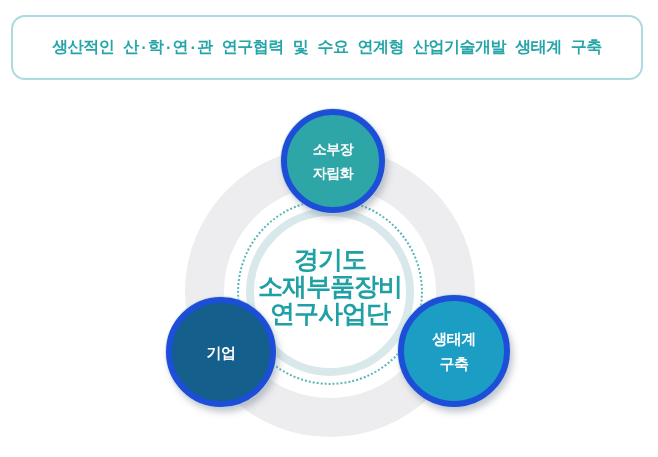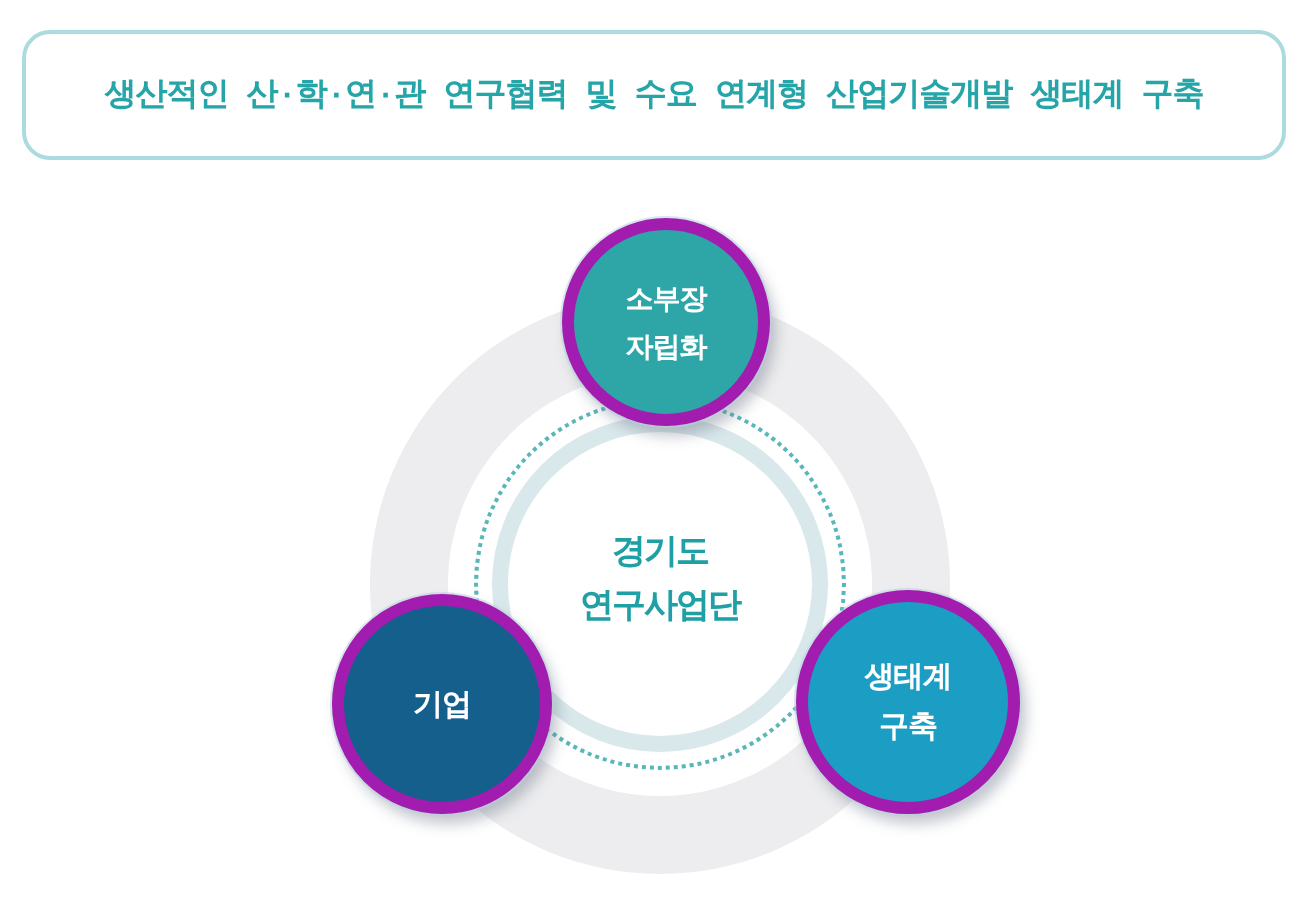--- a/index.html
+++ b/index.html
@@ -31,27 +31,27 @@
     position:absolute; left:237px; top:199px; width:186px; height:186px;
     border-radius:50%; border:2px dotted #59b7b9; box-sizing:border-box; z-index:3;
   }
   .pale-ring {
     position:absolute; left:246px; top:208px; width:168px; height:168px;
     border-radius:50%; border:8px solid #d9e8eb; box-sizing:border-box; z-index:4;
   }
 
   
   .center-label {
-    position:absolute; left:230px; top:262px; width:200px; text-align:center;
-    font-weight:bold; font-size:17px; line-height:27px; letter-spacing:-1px; z-index:5;
+    position:absolute; left:230px; top:246px; width:200px; text-align:center;
+    font-weight:bold; font-size:25px; line-height:27px; letter-spacing:-1px; z-index:5;
   }
 
   
   .node {
-    position:absolute; border-radius:50%; border:6px solid #a21caf;
+    position:absolute; border-radius:50%; border:6px solid #1d4ed8;
     box-sizing:border-box; z-index:6; color:#ffffff; font-weight:bold;
     text-align:right; display:flex; flex-direction:column;
     align-items:center; justify-content:center; letter-spacing:-0.5px;
     box-shadow:0 0 0 1px rgba(185,210,222,0.55), 3px 5px 7px rgba(110,120,135,0.42);
   }
   .node-top   { left:281px; top:109px; width:104px; height:104px; font-size:14px; line-height:24px; }
   .node-left  { left:166px; top:297px; width:110px; height:110px; font-size:15px; line-height:25px; }
   .node-right { left:398px; top:295px; width:112px; height:112px; font-size:15px; line-height:25px; }
 </style>
 </head>
@@ -63,20 +63,21 @@
     <span class="title-text" style="color: rgb(38, 165, 169); font-family: Liberation Mono, monospace;">생산적인 산·학·연·관 연구협력 및 수요 연계형 산업기술개발 생태계 구축</span>
   </div>
 
   <div class="gray-disc" style="background: rgb(237, 237, 239);"></div>
   <div class="white-disc"></div>
   <div class="dashed-ring" style="border-color: rgb(89, 183, 185);"></div>
   <div class="pale-ring" style="border-color: rgb(217, 232, 235);"></div>
 
   <div class="center-label" style="color: rgb(31, 160, 164);">
     <div>경기도</div>
+    <div>소재부품장비</div>
     <div>연구사업단</div>
   </div>
 
   <div class="node node-top" style="background: rgb(46, 166, 168);">
     <div>소부장</div>
     <div>자립화</div>
   </div>
 
   <div class="node node-left" style="background: rgb(21, 95, 140);">
     <div>기업</div>

